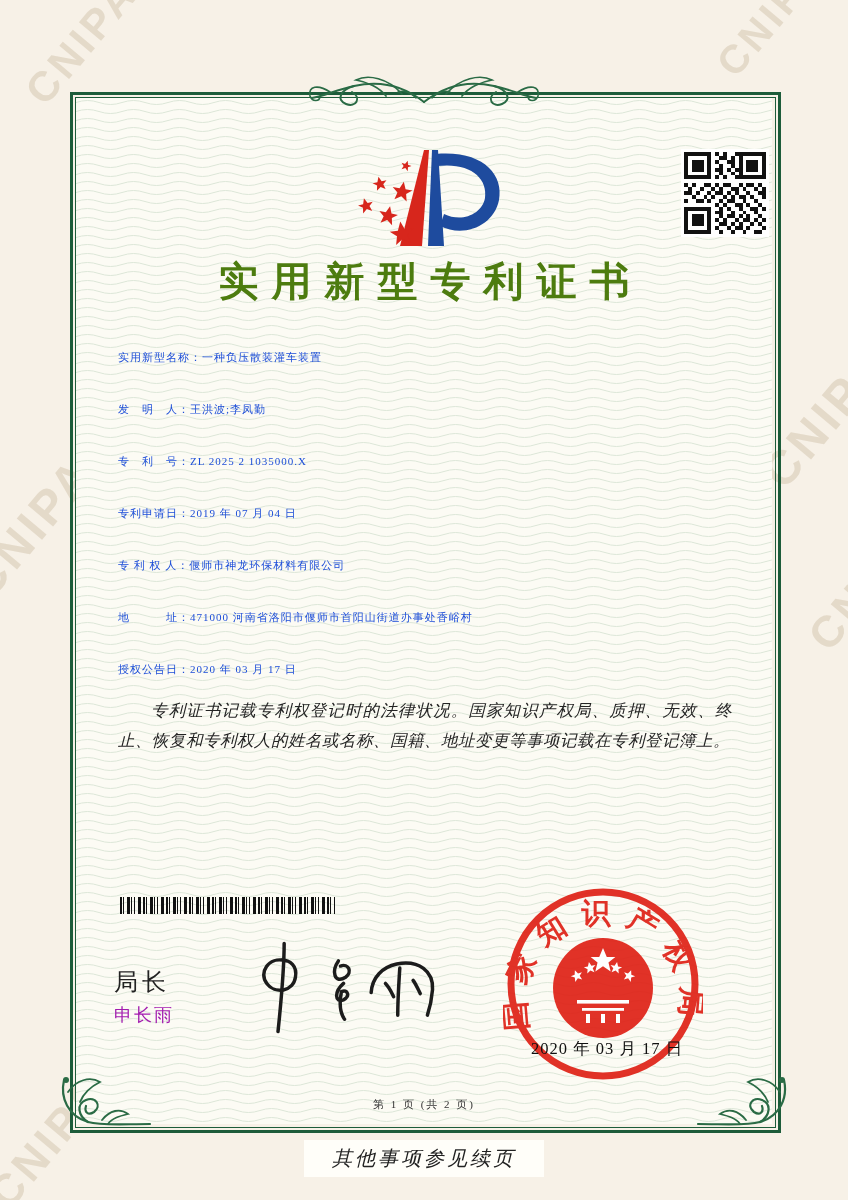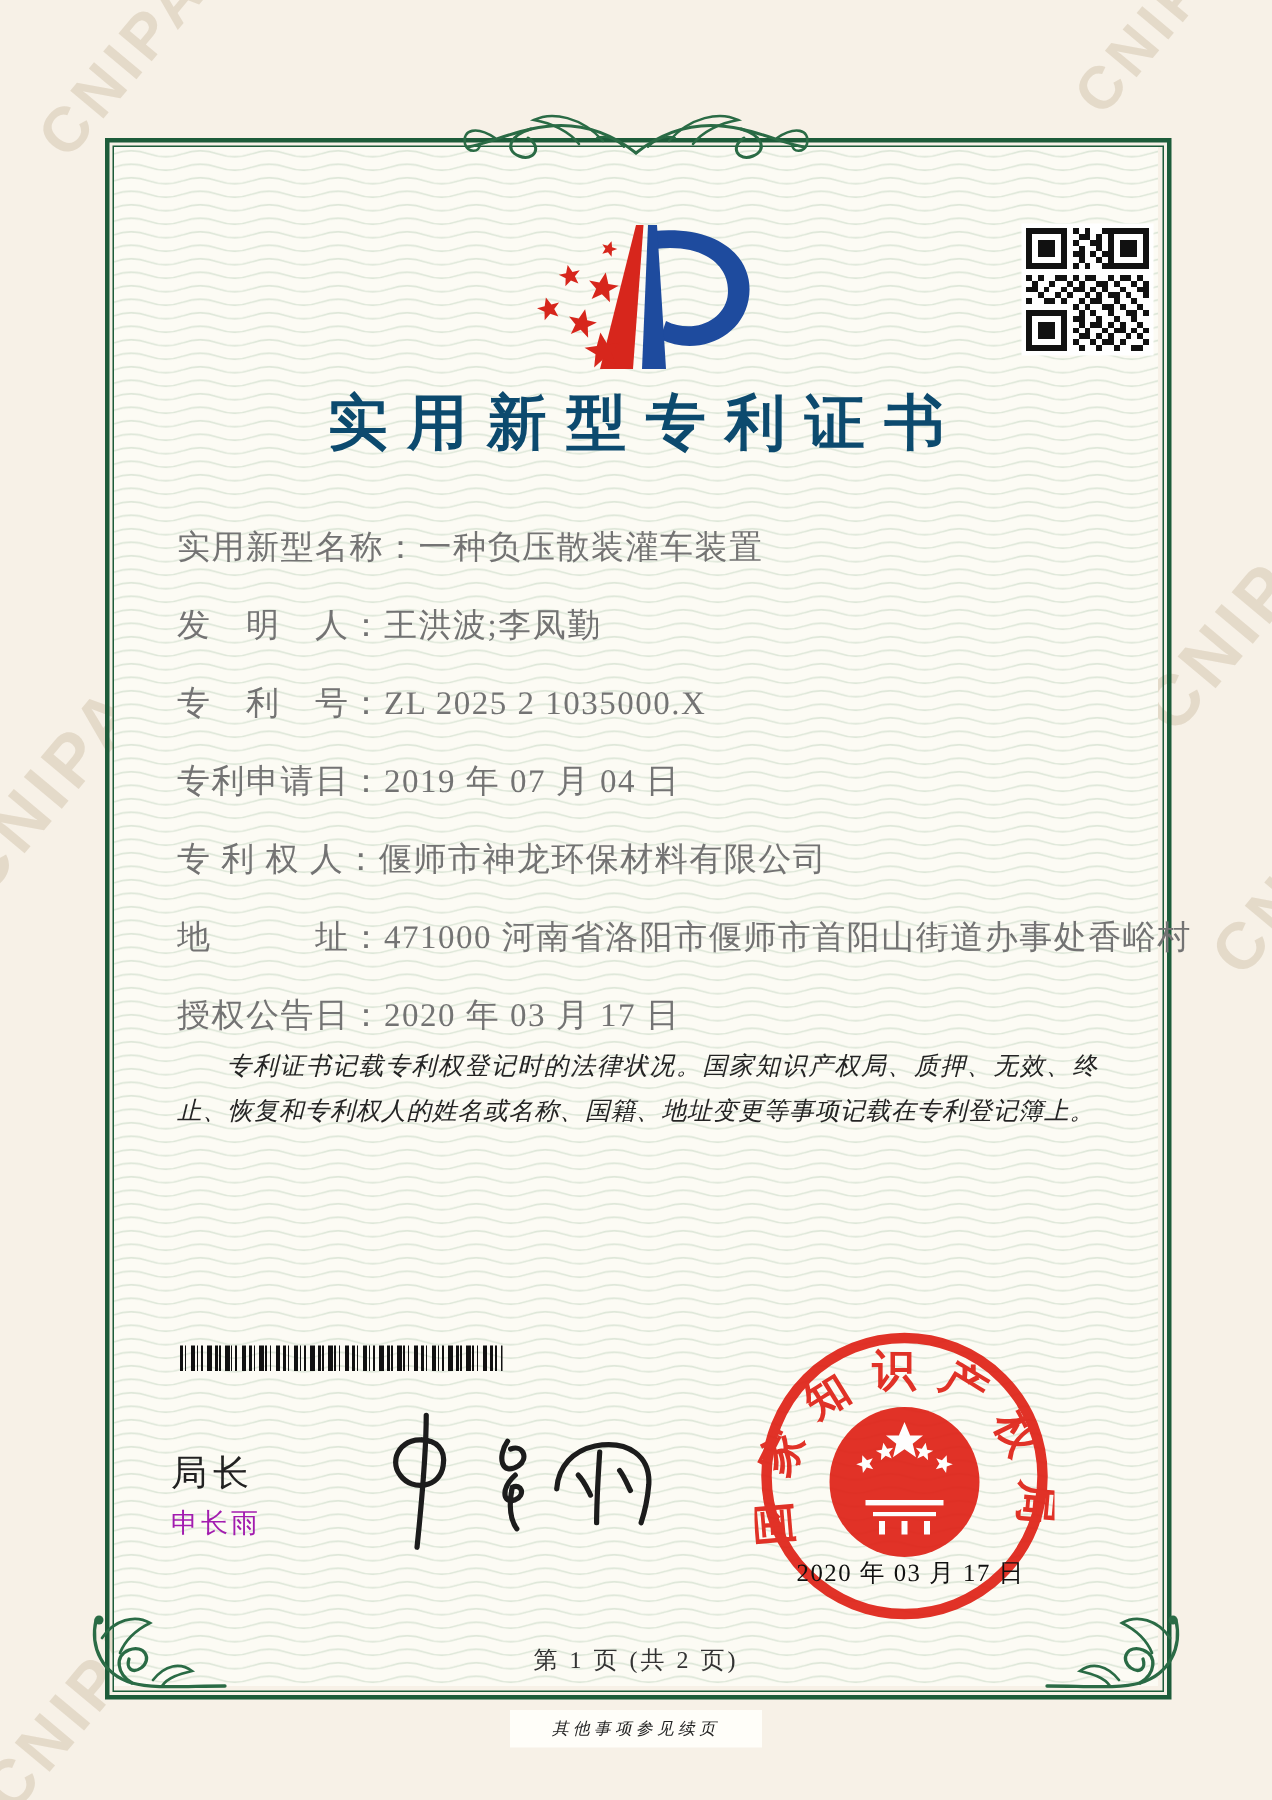--- a/index.html
+++ b/index.html
@@ -19,25 +19,25 @@
   .frame{position:absolute;left:70px;top:92px;width:705px;height:1035px;
          border:3px solid #1d5c3a;pointer-events:none;}
   .frame::after{content:"";position:absolute;inset:2px;border:1px solid #1d5c3a;}
   .ornament{position:absolute;pointer-events:none;}
 
   
   .cert-no{position:absolute;left:104px;top:140px;font-size:18px;color:#2e2e2e;letter-spacing:3px;}
   .logo{position:absolute;left:336px;top:140px;width:190px;height:114px;}
   .qr{position:absolute;left:681px;top:149px;width:82px;height:82px;background:#fff;padding:3px;}
   .title{position:absolute;left:0;top:254px;width:100%;text-align:center;
-         font-size:40px;font-weight:bold;color:#0c4a6e;letter-spacing:13px;text-indent:13px;}
+         font-size:40px;font-weight:bold;color:#4d7c0f;letter-spacing:13px;text-indent:13px;}
 
   
   .fields{position:absolute;left:118px;top:350px;width:616px;}
-  .field-row{position:absolute;left:0;font-size:22px;color:#737373;white-space:nowrap;}
+  .field-row{position:absolute;left:0;font-size:11px;color:#1d4ed8;white-space:nowrap;}
   .field-row .lbl{letter-spacing:1px;}
   .field-row .val{letter-spacing:1px;}
   .grant-no{position:absolute;left:337px;top:0;}
 
   
   .body-text{position:absolute;left:118px;top:696px;width:614px;
              font-style:italic;font-size:16.5px;line-height:1.82;color:#242424;
              text-align:justify;letter-spacing:.5px;}
   .body-text p{margin:0;text-indent:2em;}
 
@@ -53,24 +53,24 @@
   .director-name{position:absolute;left:114px;top:1003px;font-size:18px;color:#a21caf;letter-spacing:2px;}
   .signature{position:absolute;left:233px;top:938px;width:220px;height:98px;}
 
   
   .seal{position:absolute;left:503px;top:884px;width:200px;height:200px;opacity:.93;}
   .seal-date{position:absolute;left:531px;top:1038px;font-size:16.5px;color:#101010;
              letter-spacing:1px;z-index:5;white-space:nowrap;}
 
   
   .page-info{position:absolute;left:0;top:1097px;width:100%;text-align:center;
-             font-size:16px;color:#333;letter-spacing:2px;}
+             font-size:11px;color:#333;letter-spacing:2px;}
   .cont-note{position:absolute;left:0;top:1140px;width:100%;text-align:center;}
   .cont-note span{display:inline-block;background:#fffef9;padding:5px 28px;
-                  font-style:italic;font-size:11px;color:#222;letter-spacing:3px;}
+                  font-style:italic;font-size:20px;color:#222;letter-spacing:3px;}
 </style>
 </head>
 <body>
 
 <div class="page">
 
   <svg width="0" height="0" style="position:absolute">
     <defs>
       <path id="star" d="M0,-10 L2.9,-3.1 L9.5,-3.1 L4.2,1.2 L5.9,8.1 L0,4 L-5.9,8.1 L-4.2,1.2 L-9.5,-3.1 L-2.9,-3.1 Z"></path>
       <g id="corner-flourish" fill="none" stroke="#2a6b45" stroke-width="2.2" stroke-linecap="round">

